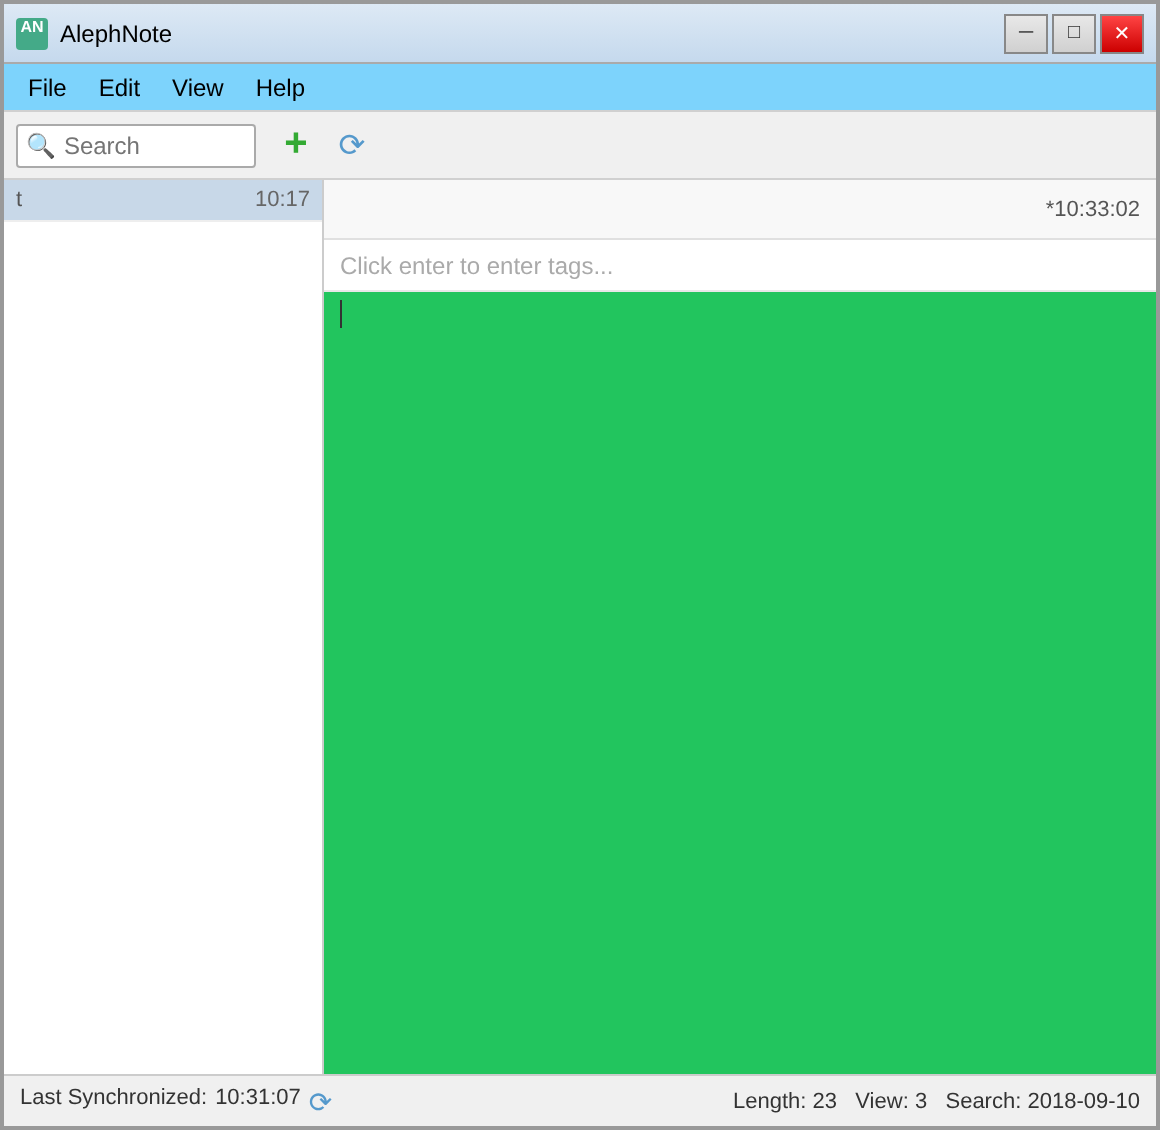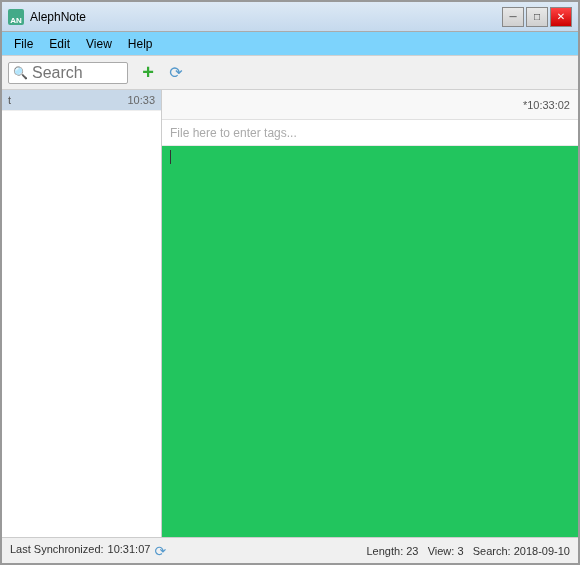--- a/index.html
+++ b/index.html
@@ -36,21 +36,21 @@
       display: flex;
       align-items: center;
       gap: 6px;
     }
     .title-bar-icon {
       width: 16px;
       height: 16px;
       background: #4a8;
       border-radius: 2px;
       display: flex;
-      align-items: flex-end;
+      align-items: flex-start;
       justify-content: center;
       color: white;
       font-size: 10px;
       font-weight: bold;
     }
     .title-bar-title {
       font-size: 12px;
       color: #000;
     }
     .title-bar-controls {
@@ -109,21 +109,21 @@
       padding: 0 4px;
       gap: 4px;
     }
     .search-icon-unicode {
       color: #888;
       font-size: 12px;
     }
     .search-input {
       border: none;
       outline: none;
-      font-size: 16px;
+      font-size: 12px;
       width: 85px;
       background: transparent;
       color: #1d4ed8;
     }
     .add-btn {
       width: 24px;
       height: 24px;
       margin-left: 8px;
       cursor: pointer;
       display: flex;
@@ -312,33 +312,33 @@
     <button class="add-btn">+</button>
     <button class="sync-btn">⟳</button>
   </div>
 
   <div class="main-content">
 
     <div class="notes-list">
       <div class="note-item selected">
         <span class="note-item-icon">t</span>
         <span class="note-item-title"></span>
-        <span class="note-item-time">10:33</span>
+        <span class="note-item-time">10:17</span>
       </div>
     </div>
 
     <div class="editor-panel">
 
       <div class="editor-header">
         <input class="note-title-input" type="text" placeholder="" style="">
         <span class="note-timestamp">*10:33:02</span>
       </div>
 
       <div class="tags-bar">
-        <span class="tags-placeholder">File here to enter tags...</span>
+        <span class="tags-placeholder">Click enter to enter tags...</span>
       </div>
 
       <div class="editor-body">
         <span class="cursor-line"></span>
       </div>
     </div>
   </div>
 
   <div class="status-bar">
     <div class="status-left">

